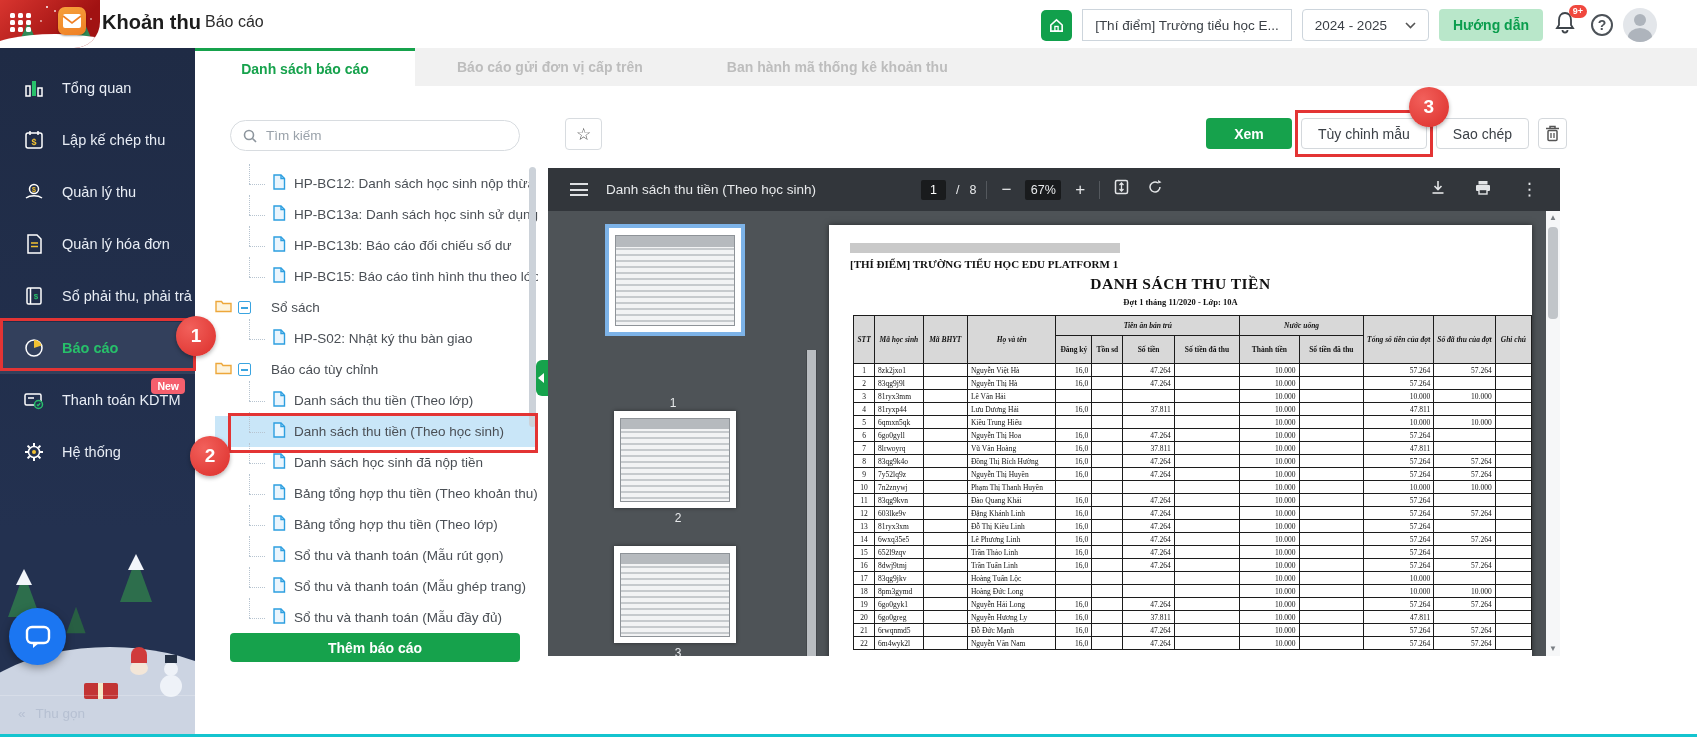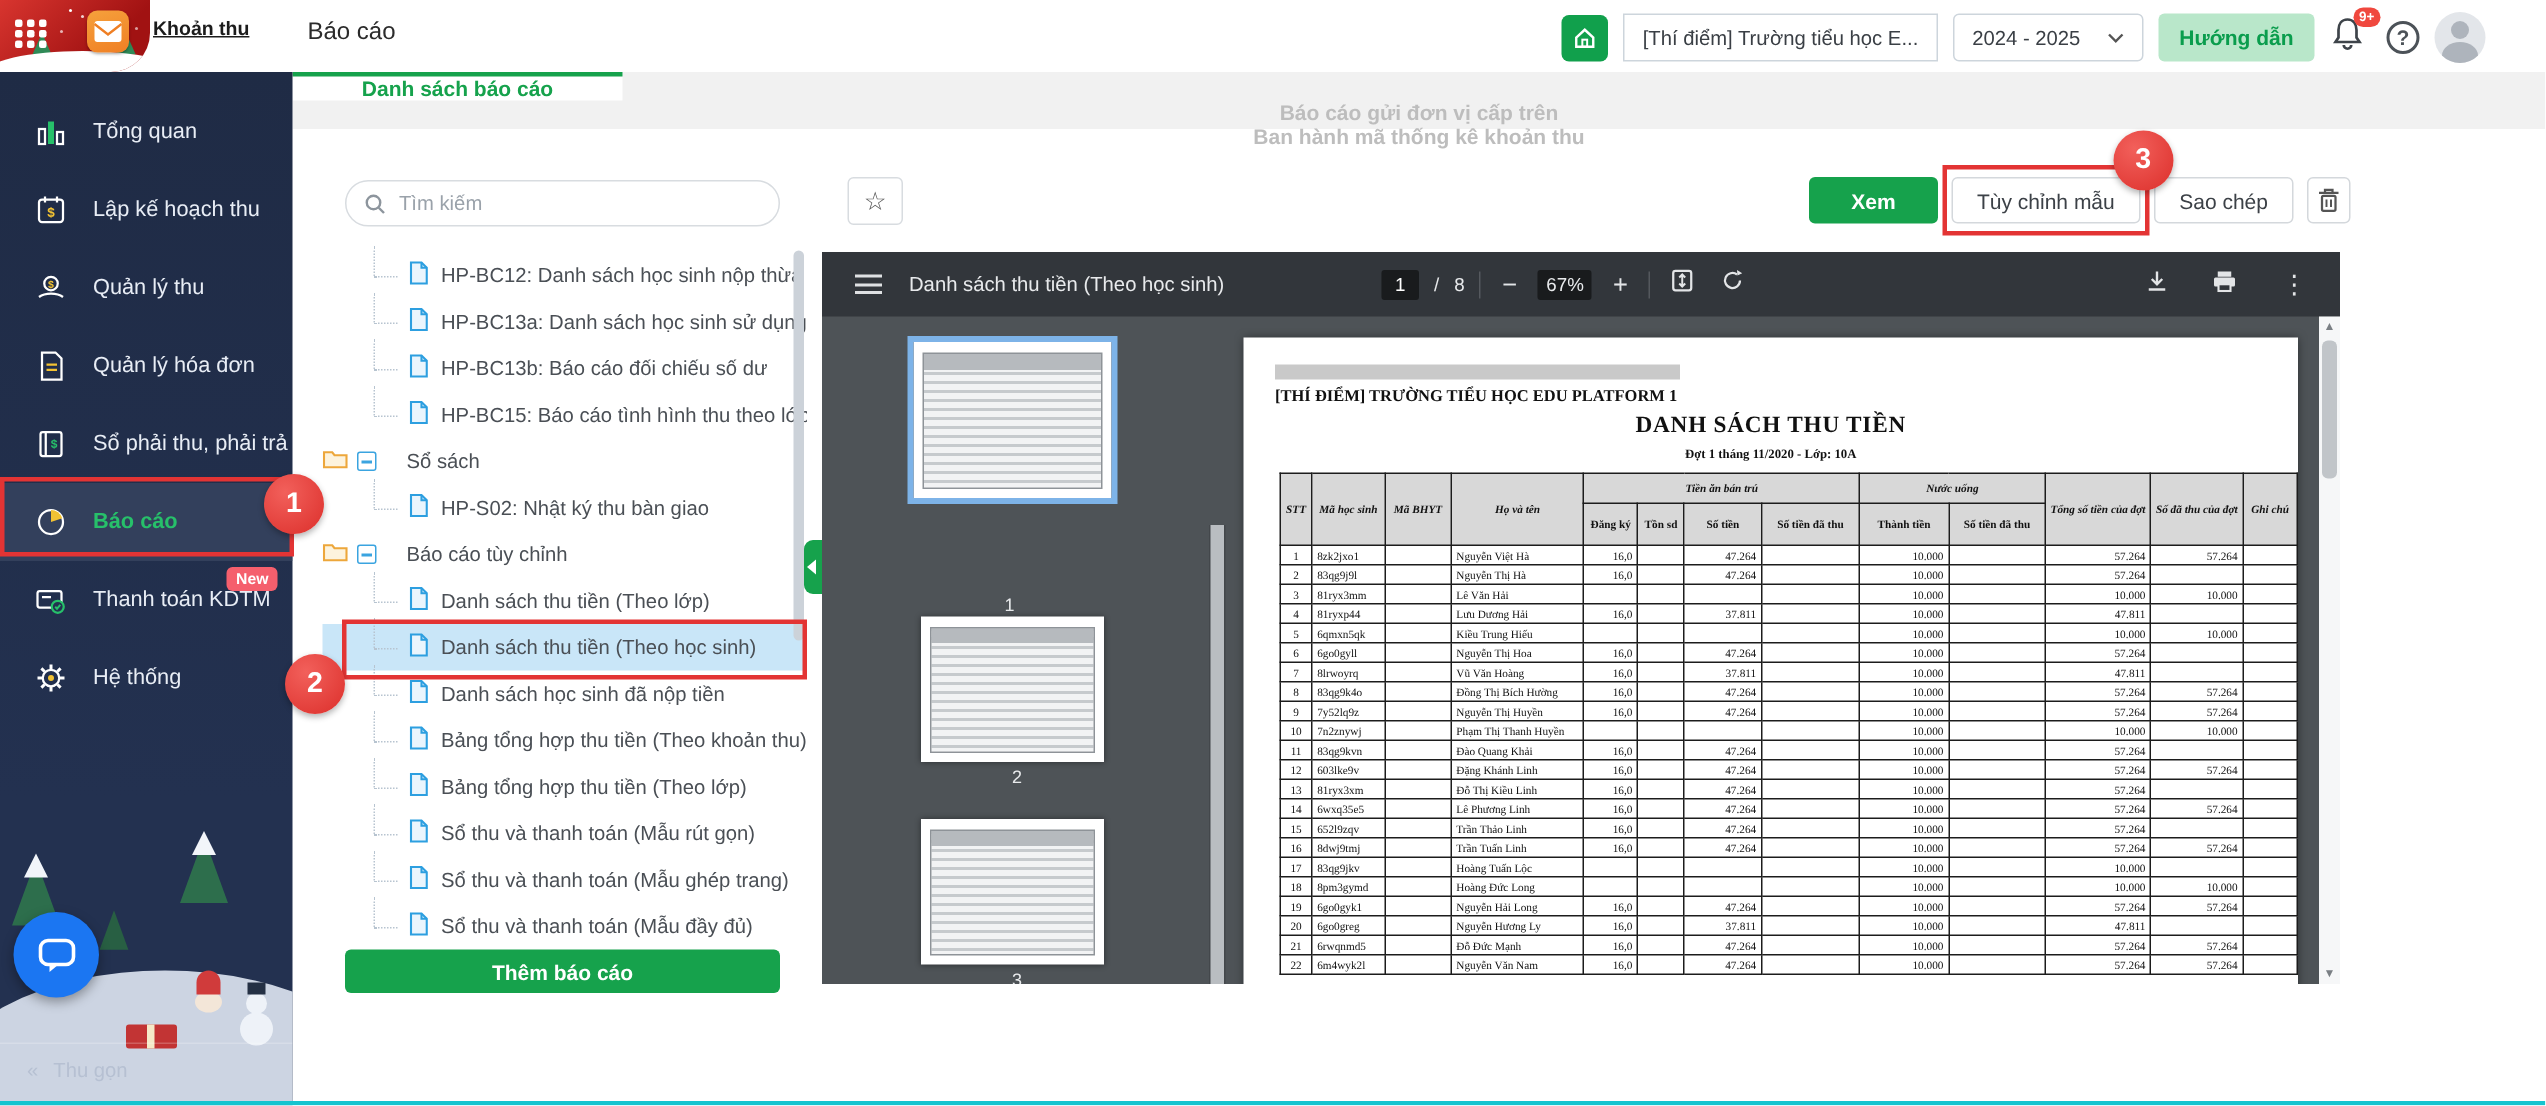--- a/index.html
+++ b/index.html
@@ -12,21 +12,21 @@
   .banner { position:absolute; left:0; top:0; width:100px; height:48px; background:linear-gradient(135deg,#d8352f,#a11212 70%); border-bottom-right-radius:26px; overflow:hidden; }
   .banner .snow { position:absolute; left:-10px; bottom:-16px; width:130px; height:30px; background:#fff; border-radius:50%; }
   .banner .flakes { position:absolute; left:46px; top:6px; width:2px; height:2px; background:#fff; border-radius:50%;
       box-shadow: 8px 4px 0 #ffffffcc, 20px 10px 0 #ffffff99, 34px 2px 0 #ffffffbb, 44px 12px 0 #ffffff99, -6px 14px 0 #ffffffaa; }
   .tree-shape { position:absolute; width:0; height:0; border-left:8px solid transparent; border-right:8px solid transparent; border-bottom:18px solid #2f8a57; }
   .banner .t1 { left:20px; bottom:8px; } .banner .t2 { left:76px; bottom:10px; transform:scale(.8); }
   .waffle { position:absolute; left:10px; top:13px; display:grid; grid-template-columns:repeat(3,6px); grid-gap:2px; }
   .waffle i { width:5px; height:5px; background:#fff; border-radius:1.5px; display:block; }
   .applogo { position:absolute; left:58px; top:7px; width:28px; height:28px; background:linear-gradient(160deg,#f6a13c,#ef7f24); border-radius:7px; box-shadow:0 1px 2px rgba(0,0,0,.35); }
   .applogo svg { position:absolute; left:4px; top:6px; }
-  .app-title { position:absolute; left:102px; top:11px; font-size:13px; font-weight:bold; color:#1c1c1c;text-decoration:underline; }
+  .app-title { position:absolute; left:102px; top:11px; font-size:20px; font-weight:bold; color:#1c1c1c; }
   .nav-item { position:absolute; left:205px; top:13px; font-size:16px; color:#2b2b2b; cursor:pointer; }
   .header-right { position:absolute; right:40px; top:8px; display:flex; align-items:center; gap:10px; }
   .home-btn { width:31px; height:31px; background:#11a04c; border-radius:5px; display:flex; align-items:center; justify-content:center; cursor:pointer; }
   .school-box { height:32px; border:1px solid #cdd5dc; border-radius:0; display:flex; align-items:center; padding:0 12px; font-size:13.5px; color:#3a3f45; min-width:188px; cursor:pointer; }
   .year-box { height:32px; border:1px solid #cdd5dc; border-radius:4px; display:flex; align-items:center; gap:18px; padding:0 12px; font-size:13.5px; color:#3a3f45; cursor:pointer; }
   .guide-btn { height:32px; background:#b9e7ca; color:#0a9d4d; font-weight:bold; font-size:14px; border:none; border-radius:4px; padding:0 14px; cursor:pointer; }
   .bell-wrap { position:relative; width:28px; height:30px; cursor:pointer; }
   .badge { position:absolute; right:-6px; top:-5px; background:#f0483e; color:#fff; font-size:9px; font-weight:bold; border-radius:8px; padding:2px 4px; line-height:1; }
   .help-circle { width:22px; height:22px; border:2px solid #4c5258; border-radius:50%; color:#4c5258; font-weight:bold; font-size:14px; display:flex; align-items:center; justify-content:center; cursor:pointer; }
   .avatar { width:34px; height:34px; border-radius:50%; background:#e3e6ea; overflow:hidden; position:relative; cursor:pointer; }
@@ -50,21 +50,21 @@
   .scene .gift { position:absolute; width:34px; height:16px; background:#c23434; border-radius:2px; }
   .scene .gift::after { content:''; position:absolute; left:14px; top:0; width:5px; height:16px; background:#f5e9c8; }
   .scene .santa-hat { position:absolute; width:16px; height:16px; background:#d03b3b; border-radius:50% 50% 0 0; }
   .scene .santa-face { position:absolute; width:18px; height:14px; background:#f3e6d8; border-radius:50%; }
   .scene .snowman { position:absolute; width:22px; height:22px; background:#eef2f8; border-radius:50%; }
   .scene .snowman::before { content:''; position:absolute; left:4px; top:-13px; width:14px; height:14px; background:#eef2f8; border-radius:50%; }
   .scene .snowman::after { content:''; position:absolute; left:5px; top:-20px; width:12px; height:8px; background:#243044; }
   .collapse-row { position:absolute; left:0; bottom:6px; width:100%; height:36px; color:#b6c0d2; font-size:13.5px; display:flex; align-items:center; gap:10px; padding-left:18px; border-top:1px solid rgba(255,255,255,.22); cursor:pointer; }
 
   
-  .tabs-bar { position:absolute; left:195px; top:48px; width:1502px; height:38px; background:#f1f1f1; display:flex; z-index:4;flex-direction:column; }
+  .tabs-bar { position:absolute; left:195px; top:48px; width:1502px; height:38px; background:#f1f1f1; display:flex; z-index:4; }
   .tab { height:38px; display:flex; align-items:center; justify-content:center; font-size:14px; font-weight:bold; color:#bdbdbd; padding:0 42px; cursor:pointer; }
   .tab.active { background:#fff; color:#16a24c; width:220px; padding:0; border-top:3px solid #16a24c; }
 
   
   .search-box { position:absolute; left:230px; top:120px; width:290px; height:31px; border:1px solid #d8dce0; border-radius:16px; display:flex; align-items:center; padding:0 12px; gap:9px; background:#fff; }
   .search-box input { border:none; outline:none; font-size:13.5px; color:#444; width:220px; background:transparent; }
   .search-box input::placeholder { color:#9aa2aa; }
   .tree { position:absolute; left:215px; top:168px; width:323px; height:465px; }
   .tree-item { position:relative; height:31px; display:flex; align-items:center; font-size:13.5px; color:#4a4f55; cursor:pointer; }
   .tree-item .lbl { margin-left:8px; white-space:nowrap; overflow:hidden; }
@@ -209,21 +209,21 @@
     <span class="side-label">Tổng quan</span>
         </div>
         <div class="side-item">
           <span class="side-icon">
             <svg width="22" height="22" viewBox="0 0 22 22">
               <rect x="3" y="4" width="16" height="15" rx="2" fill="none" stroke="#fff" stroke-width="1.5"></rect>
               <path d="M7 2 V6 M15 2 V6" stroke="#fff" stroke-width="1.5"></path>
               <text x="11" y="15.5" text-anchor="middle" font-size="9" fill="#f2c233" font-weight="bold">$</text>
             </svg>
           </span>
-    <span class="side-label">Lập kế hoạch thu</span>
+    <span class="side-label">Lập kế chép thu</span>
         </div>
         <div class="side-item">
           <span class="side-icon">
             <svg width="22" height="22" viewBox="0 0 22 22">
               <circle cx="11" cy="8" r="4.5" fill="none" stroke="#fff" stroke-width="1.5"></circle>
               <text x="11" y="11" text-anchor="middle" font-size="7" fill="#f2c233" font-weight="bold">$</text>
               <path d="M3 17 C7 14 15 14 19 17" fill="none" stroke="#fff" stroke-width="1.5"></path>
             </svg>
           </span>
     <span class="side-label">Quản lý thu</span>

